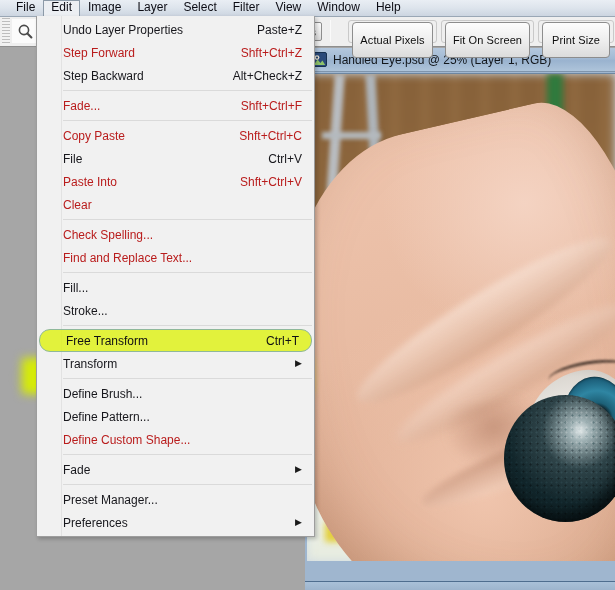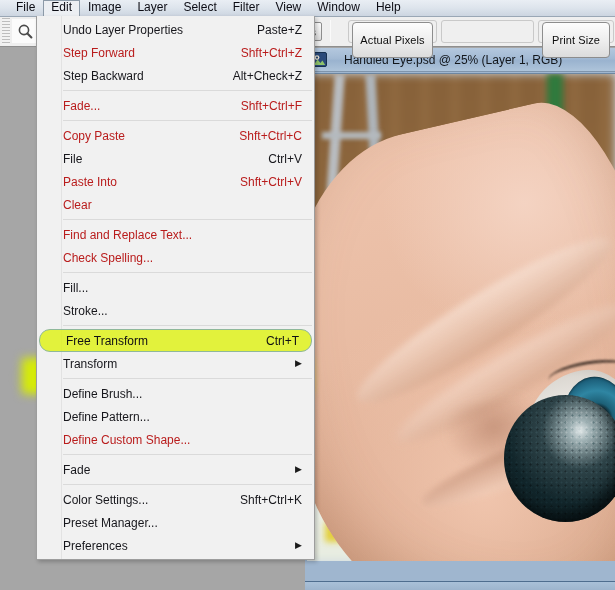--- a/index.html
+++ b/index.html
@@ -106,21 +106,20 @@
     background: #9fb6cf;
     z-index: 5;
   }
   .doc-title {
     position: absolute; left: 0; top: 0;
     width: 310px; height: 24px;
     background: linear-gradient(to bottom, #b4c8de 0%, #a3bad4 45%, #9ab3cf 55%, #aec4da 100%);
     display: flex; align-items: center;
     padding-left: 7px;
     border-bottom: 1px solid #7f94ab;
-    gap: 11px;
   }
   .doc-icon {
     width: 15px; height: 15px; margin-right: 6px;
     flex: none;
   }
   .doc-title-text {
     font-size: 12px; color: #13171c;
     white-space: nowrap;
   }
   .canvas {
@@ -391,20 +390,23 @@
     </div>
 
     <div class="opt-sep" style="left:330px;"></div>
 
     <div class="opt-btn-outer" style="left:348px; width:89px;"></div>
     <div class="opt-btn" style="left:352px; width:81px;">
       <span>Actual Pixels</span>
     </div>
 
     <div class="opt-btn-outer" style="left:441px; width:93px;"></div>
+    <div class="opt-btn" style="left:445px; width:85px;">
+      <span>Fit On Screen</span>
+    </div>
 
     <div class="opt-btn-outer" style="left:538px; width:76px;"></div>
     <div class="opt-btn" style="left:542px; width:68px;">
       <span>Print Size</span>
     </div>
   </div>
 
   <div class="docwin">
     <div class="doc-title">
       <span class="doc-icon">
@@ -501,24 +503,24 @@
       </div>
       <div class="mi disabled">
         <span class="label">Paste Into</span>
         <span class="accel">Shft+Ctrl+V</span>
       </div>
       <div class="mi disabled">
         <span class="label">Clear</span>
       </div>
       <div class="mi-sep"></div>
       <div class="mi disabled">
+        <span class="label">Check Spelling...</span>
+      </div>
+      <div class="mi disabled">
         <span class="label">Find and Replace Text...</span>
-      </div>
-      <div class="mi disabled">
-        <span class="label">Check Spelling...</span>
       </div>
       <div class="mi-sep"></div>
       <div class="mi">
         <span class="label">Fill...</span>
       </div>
       <div class="mi">
         <span class="label">Stroke...</span>
       </div>
       <div class="mi-sep"></div>
       <div class="mi highlight">
@@ -539,24 +541,20 @@
       <div class="mi disabled">
         <span class="label">Define Custom Shape...</span>
       </div>
       <div class="mi-sep"></div>
       <div class="mi">
         <span class="label">Fade</span>
         <span class="arrow">▶</span>
       </div>
       <div class="mi-sep"></div>
       <div class="mi">
-        <span class="label">Color Settings...</span>
-        <span class="accel">Shft+Ctrl+K</span>
-      </div>
-      <div class="mi">
         <span class="label">Preset Manager...</span>
       </div>
       <div class="mi">
         <span class="label">Preferences</span>
         <span class="arrow">▶</span>
       </div>
     </div>
 
   <div class="glow"></div>
   <div class="glow2"></div>

